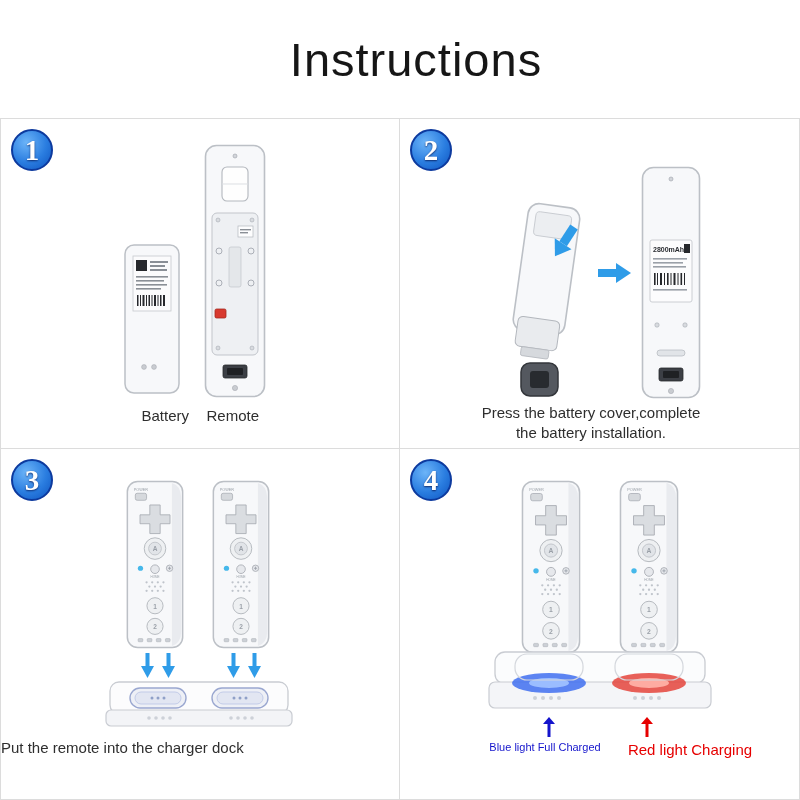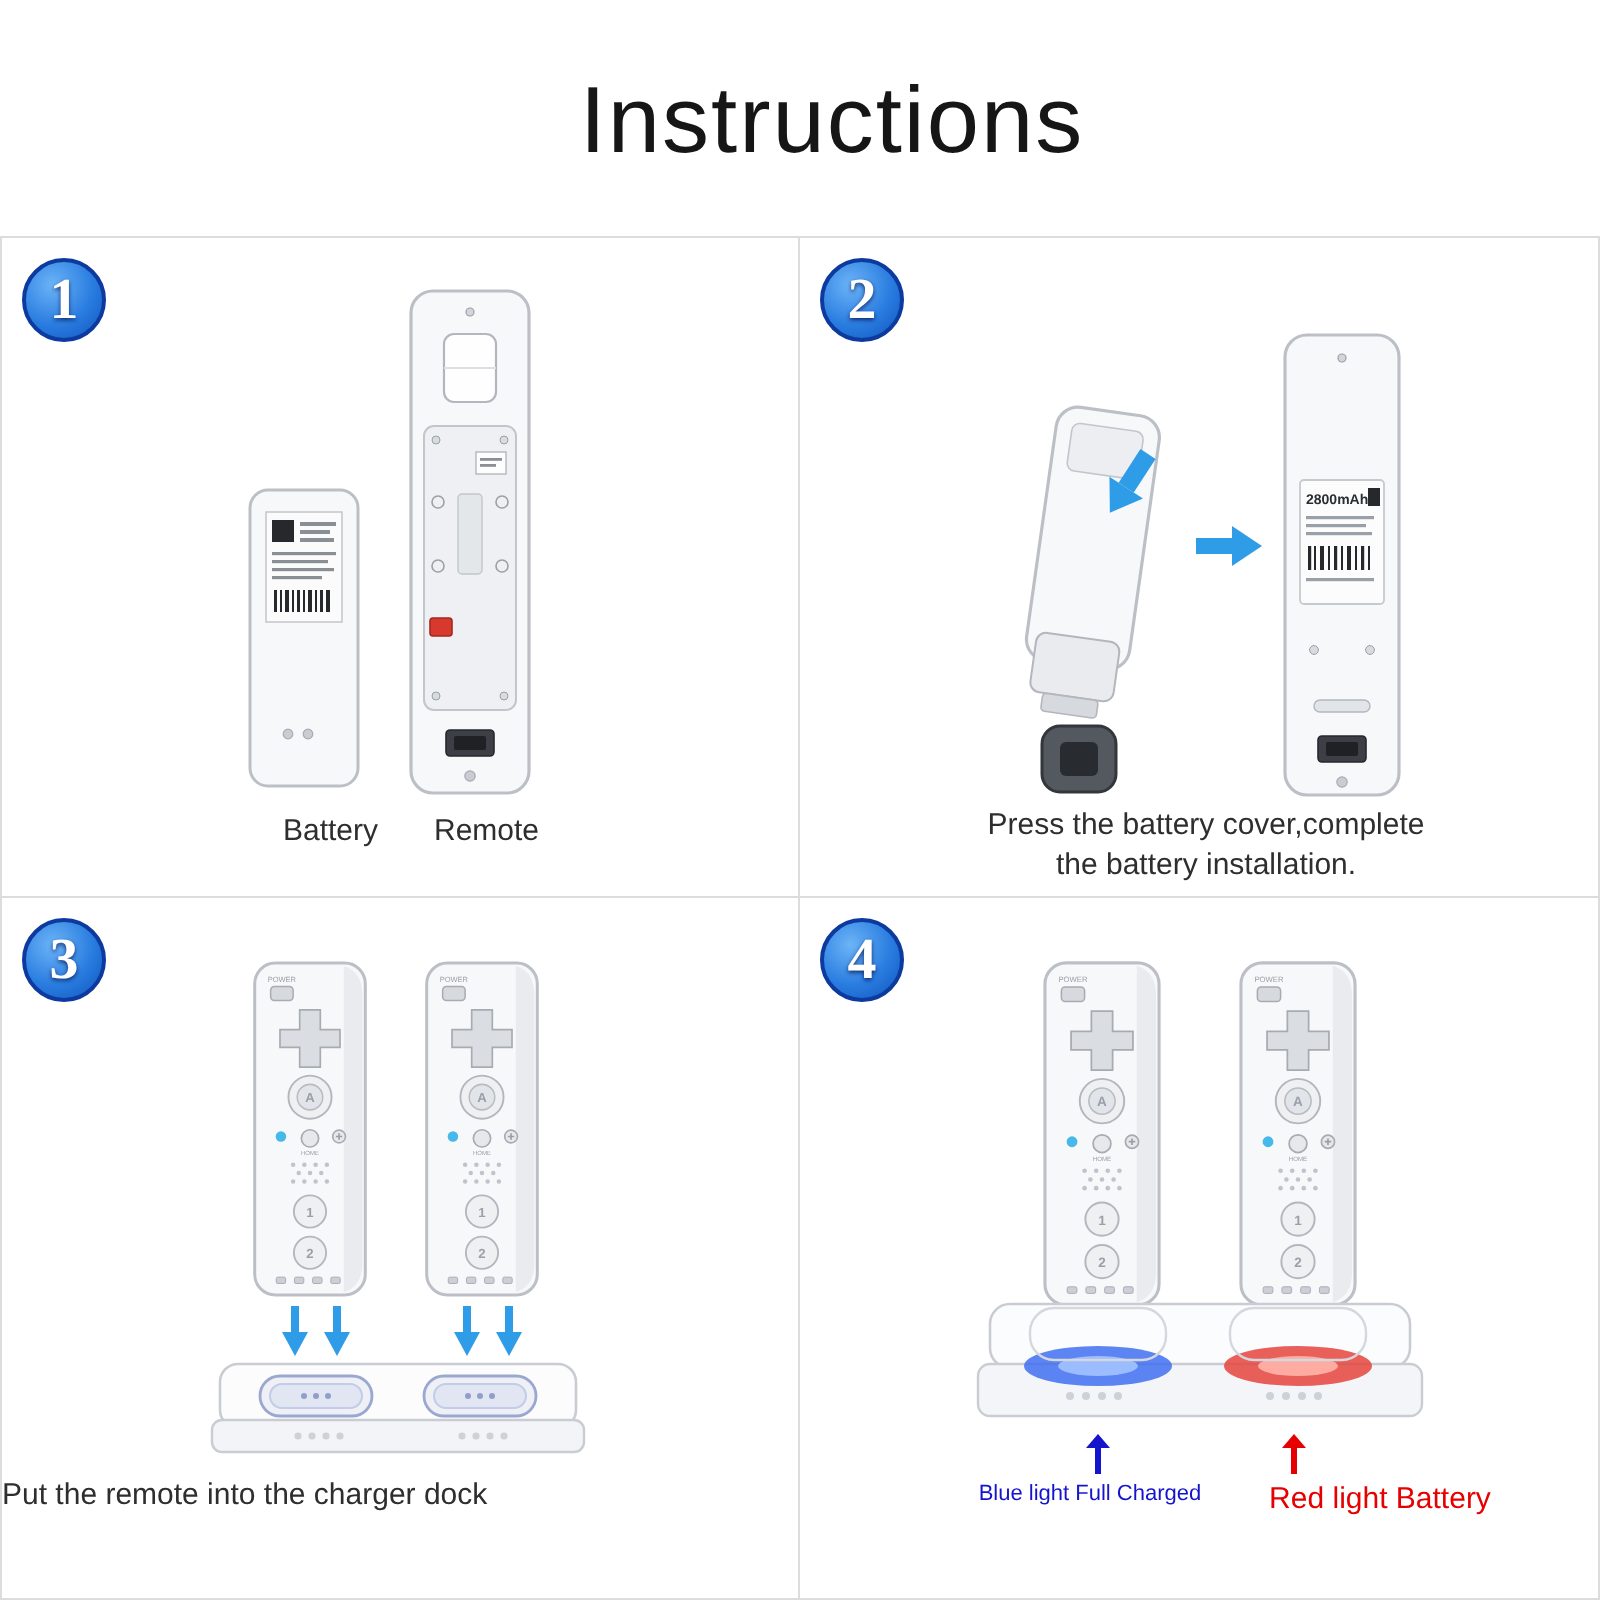--- a/index.html
+++ b/index.html
@@ -26,27 +26,27 @@
     font-family:"Liberation Serif", serif; font-size:29px; font-weight:bold;
     text-shadow:0 1px 2px rgba(5,20,80,0.8); }
 
   .caption { color:#2e2e2e; font-size:15px; }
   svg text { font-family:"Liberation Sans", sans-serif; }
 
   
   .battery-cover   { position:absolute; left:122px; top:124px; width:58px; height:152px; }
   .remote-back     { position:absolute; left:202px; top:24px;  width:64px; height:256px; }
   .battery-label   { position:absolute; left:118px; top:288px; width:70px; text-align:right; }
-  .remote-label    { position:absolute; left:216px; top:288px; width:70px; text-align:left; }
+  .remote-label    { position:absolute; left:188px; top:288px; width:70px; text-align:right; }
 
   
   .assembly-left    { position:absolute; left:88px;  top:82px;  width:110px; height:200px; }
   .arrow-right      { position:absolute; left:198px; top:142px; width:34px;  height:24px; }
   .remote-assembled { position:absolute; left:240px; top:46px;  width:62px;  height:235px; }
-  .p2-caption { position:absolute; left:48px; top:284px; width:310px; text-align:center; line-height:20px; }
+  .p2-caption { position:absolute; left:36px; top:284px; width:310px; text-align:center; line-height:20px; }
 
   
   .p3-remote-a { position:absolute; left:124px; top:30px; width:60px; height:171px; }
   .p3-remote-b { position:absolute; left:210px; top:30px; width:60px; height:171px; }
   .insert-arrow { position:absolute; width:13px; height:25px; top:204px; }
   .ia-1 { left:140px; } .ia-2 { left:161px; } .ia-3 { left:226px; } .ia-4 { left:247px; }
   .dock-empty { position:absolute; left:103px; top:228px; width:190px; height:52px; }
   .p3-caption { position:absolute; left:0; top:290px; width:100%; text-align:left; }
 
   
@@ -435,17 +435,17 @@
       <svg class="mark mark-blue" viewBox="0 0 12 20">
         <polygon points="6,0 0,7 12,7" fill="#1414cc"></polygon>
         <rect x="4.5" y="6" width="3" height="14" fill="#1414cc"></rect>
       </svg>
       <svg class="mark mark-red" viewBox="0 0 12 20">
         <polygon points="6,0 0,7 12,7" fill="#e60000"></polygon>
         <rect x="4.5" y="6" width="3" height="14" fill="#e60000"></rect>
       </svg>
 
       <div class="legend-blue">Blue light Full Charged</div>
-      <div class="legend-red">Red light Battery</div>
+      <div class="legend-red">Red light Charging</div>
     </section>
 
   </div>
 </div>
 
 </body></html>

